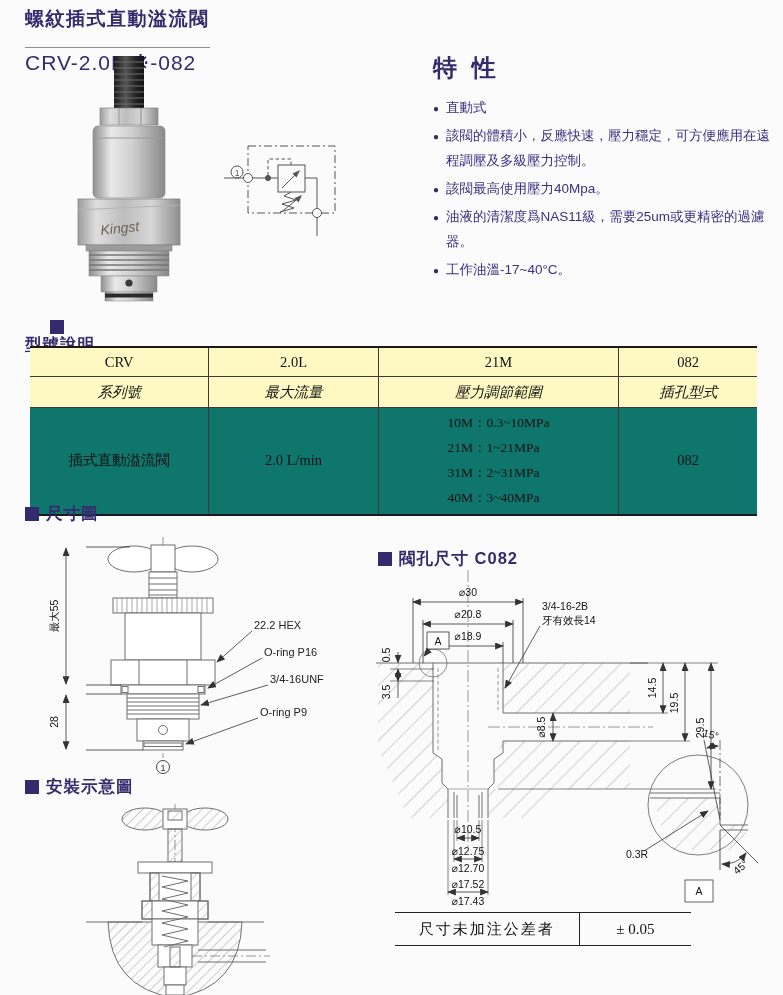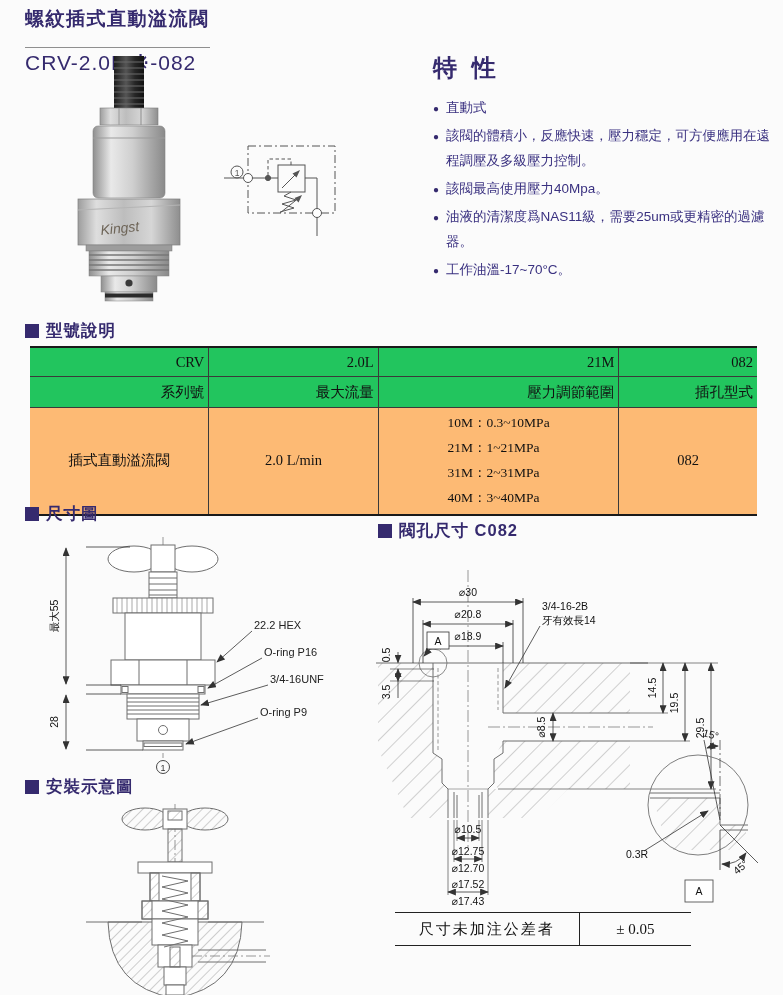--- a/index.html
+++ b/index.html
@@ -47,24 +47,24 @@
     font-family:"Liberation Serif","DejaVu Serif",serif;
     border-collapse:collapse;
   }
   .model-table td{
     border-left:1px solid #3a3a3a;border-right:1px solid #3a3a3a;
     border-top:1px solid #3a3a3a;border-bottom:1px solid #3a3a3a;
     text-align:center;font-size:14.5px;color:#111;padding:3px 4px;
   }
   .model-table td:first-child{border-left:none;}
   .model-table td:last-child{border-right:none;}
-  .model-table tr.codes td,.model-table tr.labels td{background:#22c55e;text-align:right;}
+  .model-table tr.codes td,.model-table tr.labels td{background:#fef9c3;}
   .model-table tr.codes td{height:22px;}
-  .model-table tr.labels td{height:24px;}
-  .model-table tr.body td{height:96px;background:#fdba74;}
+  .model-table tr.labels td{height:24px;font-style:italic;}
+  .model-table tr.body td{height:96px;background:#0f766e;}
   .press-block{display:inline-block;text-align:left;font-size:13.5px;line-height:1.85;}
   .c1{width:24.6%;} .c2{width:23.3%;} .c3{width:33.1%;} .c4{width:19%;}
 
   
   .svg-abs{position:absolute;}
   svg text{font-family:"Liberation Sans","DejaVu Sans",sans-serif;}
   .dimtxt{font-size:10.5px;fill:#111;}
   .callout{font-size:11px;fill:#222;}
 
   
@@ -193,26 +193,26 @@
     <li>
         <span class="dot">●</span>
         <span>該閥最高使用壓力40Mpa。</span>
       </li>
     <li>
         <span class="dot">●</span>
         <span>油液的清潔度爲NAS11級，需要25um或更精密的過濾器。</span>
       </li>
     <li>
         <span class="dot">●</span>
-        <span>工作油溫-17~70°C。</span>
+        <span>工作油溫-17~40°C。</span>
       </li>
   </ul>
 </div>
 
-<div class="sec-head" style="left:25px;top:320px;">
+<div class="sec-head" style="left:25px;top:320px;flex-direction:column;">
   <span class="sq"></span>
   <span>型號說明</span>
 </div>
 
 <table class="model-table">
   <tbody>
       <tr class="codes">
     <td class="c1">CRV</td>
     <td class="c2">2.0L</td>
     <td class="c3">21M</td>
@@ -328,21 +328,21 @@
   <text class="dimtxt" x="20" y="82" text-anchor="middle" transform="rotate(-90 20 82)">最大55</text>
   <text class="dimtxt" x="20" y="188" text-anchor="middle" transform="rotate(-90 20 188)">28</text>
   <text class="callout" x="216" y="95">22.2 HEX</text>
   <text class="callout" x="226" y="122">O-ring P16</text>
   <text class="callout" x="232" y="149">3/4-16UNF</text>
   <text class="callout" x="222" y="182">O-ring P9</text>
   <circle cx="125" cy="233" r="6.5" fill="none" stroke="#333" stroke-width="0.9"></circle>
   <text x="125" y="236.5" font-size="9" fill="#333" text-anchor="middle">1</text>
 </svg>
 
-<div class="sec-head" style="left:378px;top:520px;">
+<div class="sec-head" style="left:378px;top:548px;">
   <span class="sq"></span>
   <span>閥孔尺寸 C082</span>
 </div>
 
 <svg class="svg-abs" style="left:368px;top:548px;" width="412" height="362" viewBox="0 0 412 362">
   <defs>
     <pattern id="hatch" patternUnits="userSpaceOnUse" width="13" height="13" patternTransform="rotate(45)">
       <line x1="0" y1="0" x2="0" y2="13" stroke="#8f8f8f" stroke-width="0.8"></line>
     </pattern>
   </defs>

